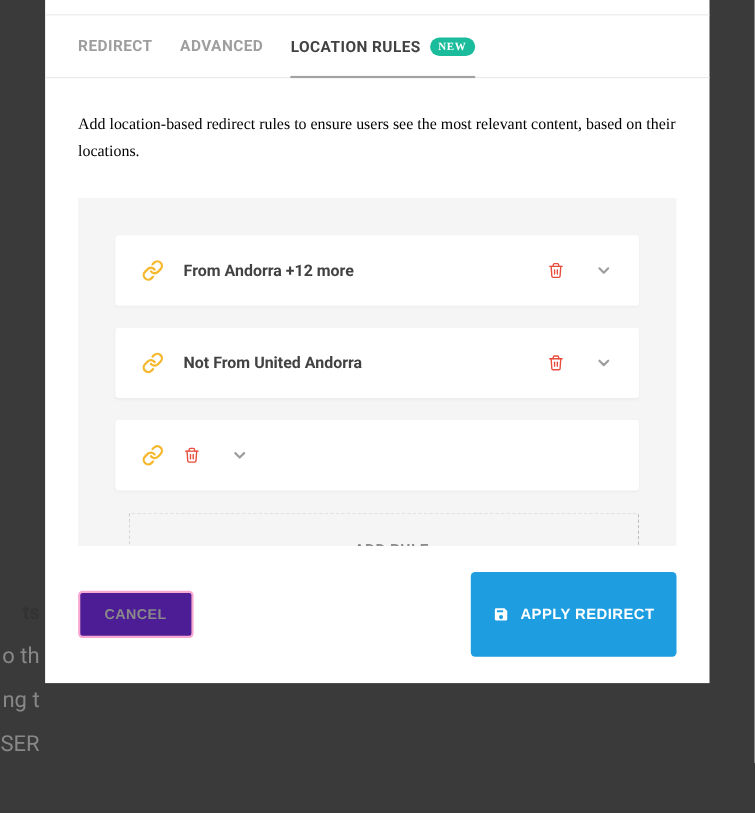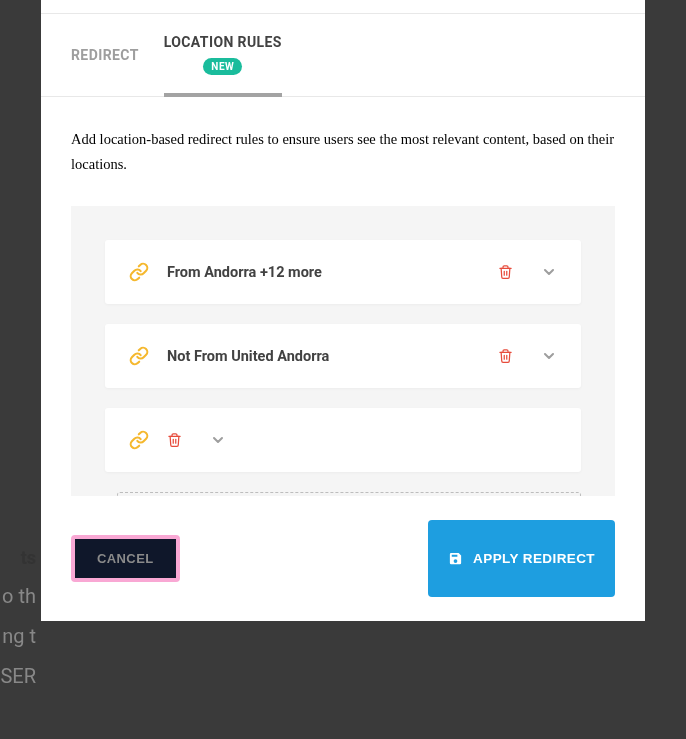--- a/index.html
+++ b/index.html
@@ -40,31 +40,31 @@
       color: #9e9e9e;
       cursor: pointer;
       border-bottom: 3px solid transparent;
       margin-bottom: -1px;
       display: flex;
       align-items: center;
       gap: 8px;
     }
     .tab.active {
       color: #424242;
-      border-bottom: 4px solid #a3a3a3;
-      flex-direction: column;
+      border-bottom: 2px solid #a3a3a3;
     }
     .badge-new {
       background: #1abc9c;
       color: #fff;
       font-size: 10px;
       font-weight: 700;
       padding: 3px 8px;
       border-radius: 10px;
       letter-spacing: 0.5px;
+      font-family: Liberation Serif, serif;
     }
     .content {
       flex: 1;
       padding: 30px 30px 0 30px;
       overflow: auto;
     }
     .description {
       color: #000000;
       font-size: 14.5px;
       line-height: 1.7;
@@ -122,22 +122,22 @@
       justify-content: center;
       margin-left: 12px;
     }
     .footer {
       display: flex;
       justify-content: space-between;
       align-items: center;
       padding: 24px 30px 24px 30px;
     }
     .btn-cancel {
-      background: #0f172a;
-      border: 4px solid #f9a8d4;
+      background: #4c1d95;
+      border: 2px solid #f9a8d4;
       border-radius: 4px;
       color: #8a8a8a;
       font-size: 13px;
       font-weight: 700;
       padding: 12px 22px;
       letter-spacing: 0.4px;
       cursor: pointer;
     }
     .btn-apply {
       background: #1e9ee0;
@@ -178,20 +178,21 @@
   <span>o th</span>
   <span>ng t</span>
   <span>SER</span>
 </div>
 
 <div class="modal">
   <div class="top-divider"></div>
 
   <div class="tabs">
     <div class="tab">REDIRECT</div>
+    <div class="tab">ADVANCED</div>
     <div class="tab active">
       <span>LOCATION RULES</span>
       <span class="badge-new">NEW</span>
     </div>
   </div>
 
   <div class="content">
     <p class="description">Add location-based redirect rules to ensure users see the most relevant content, based on their locations.</p>
 
     <div class="rules-panel">

